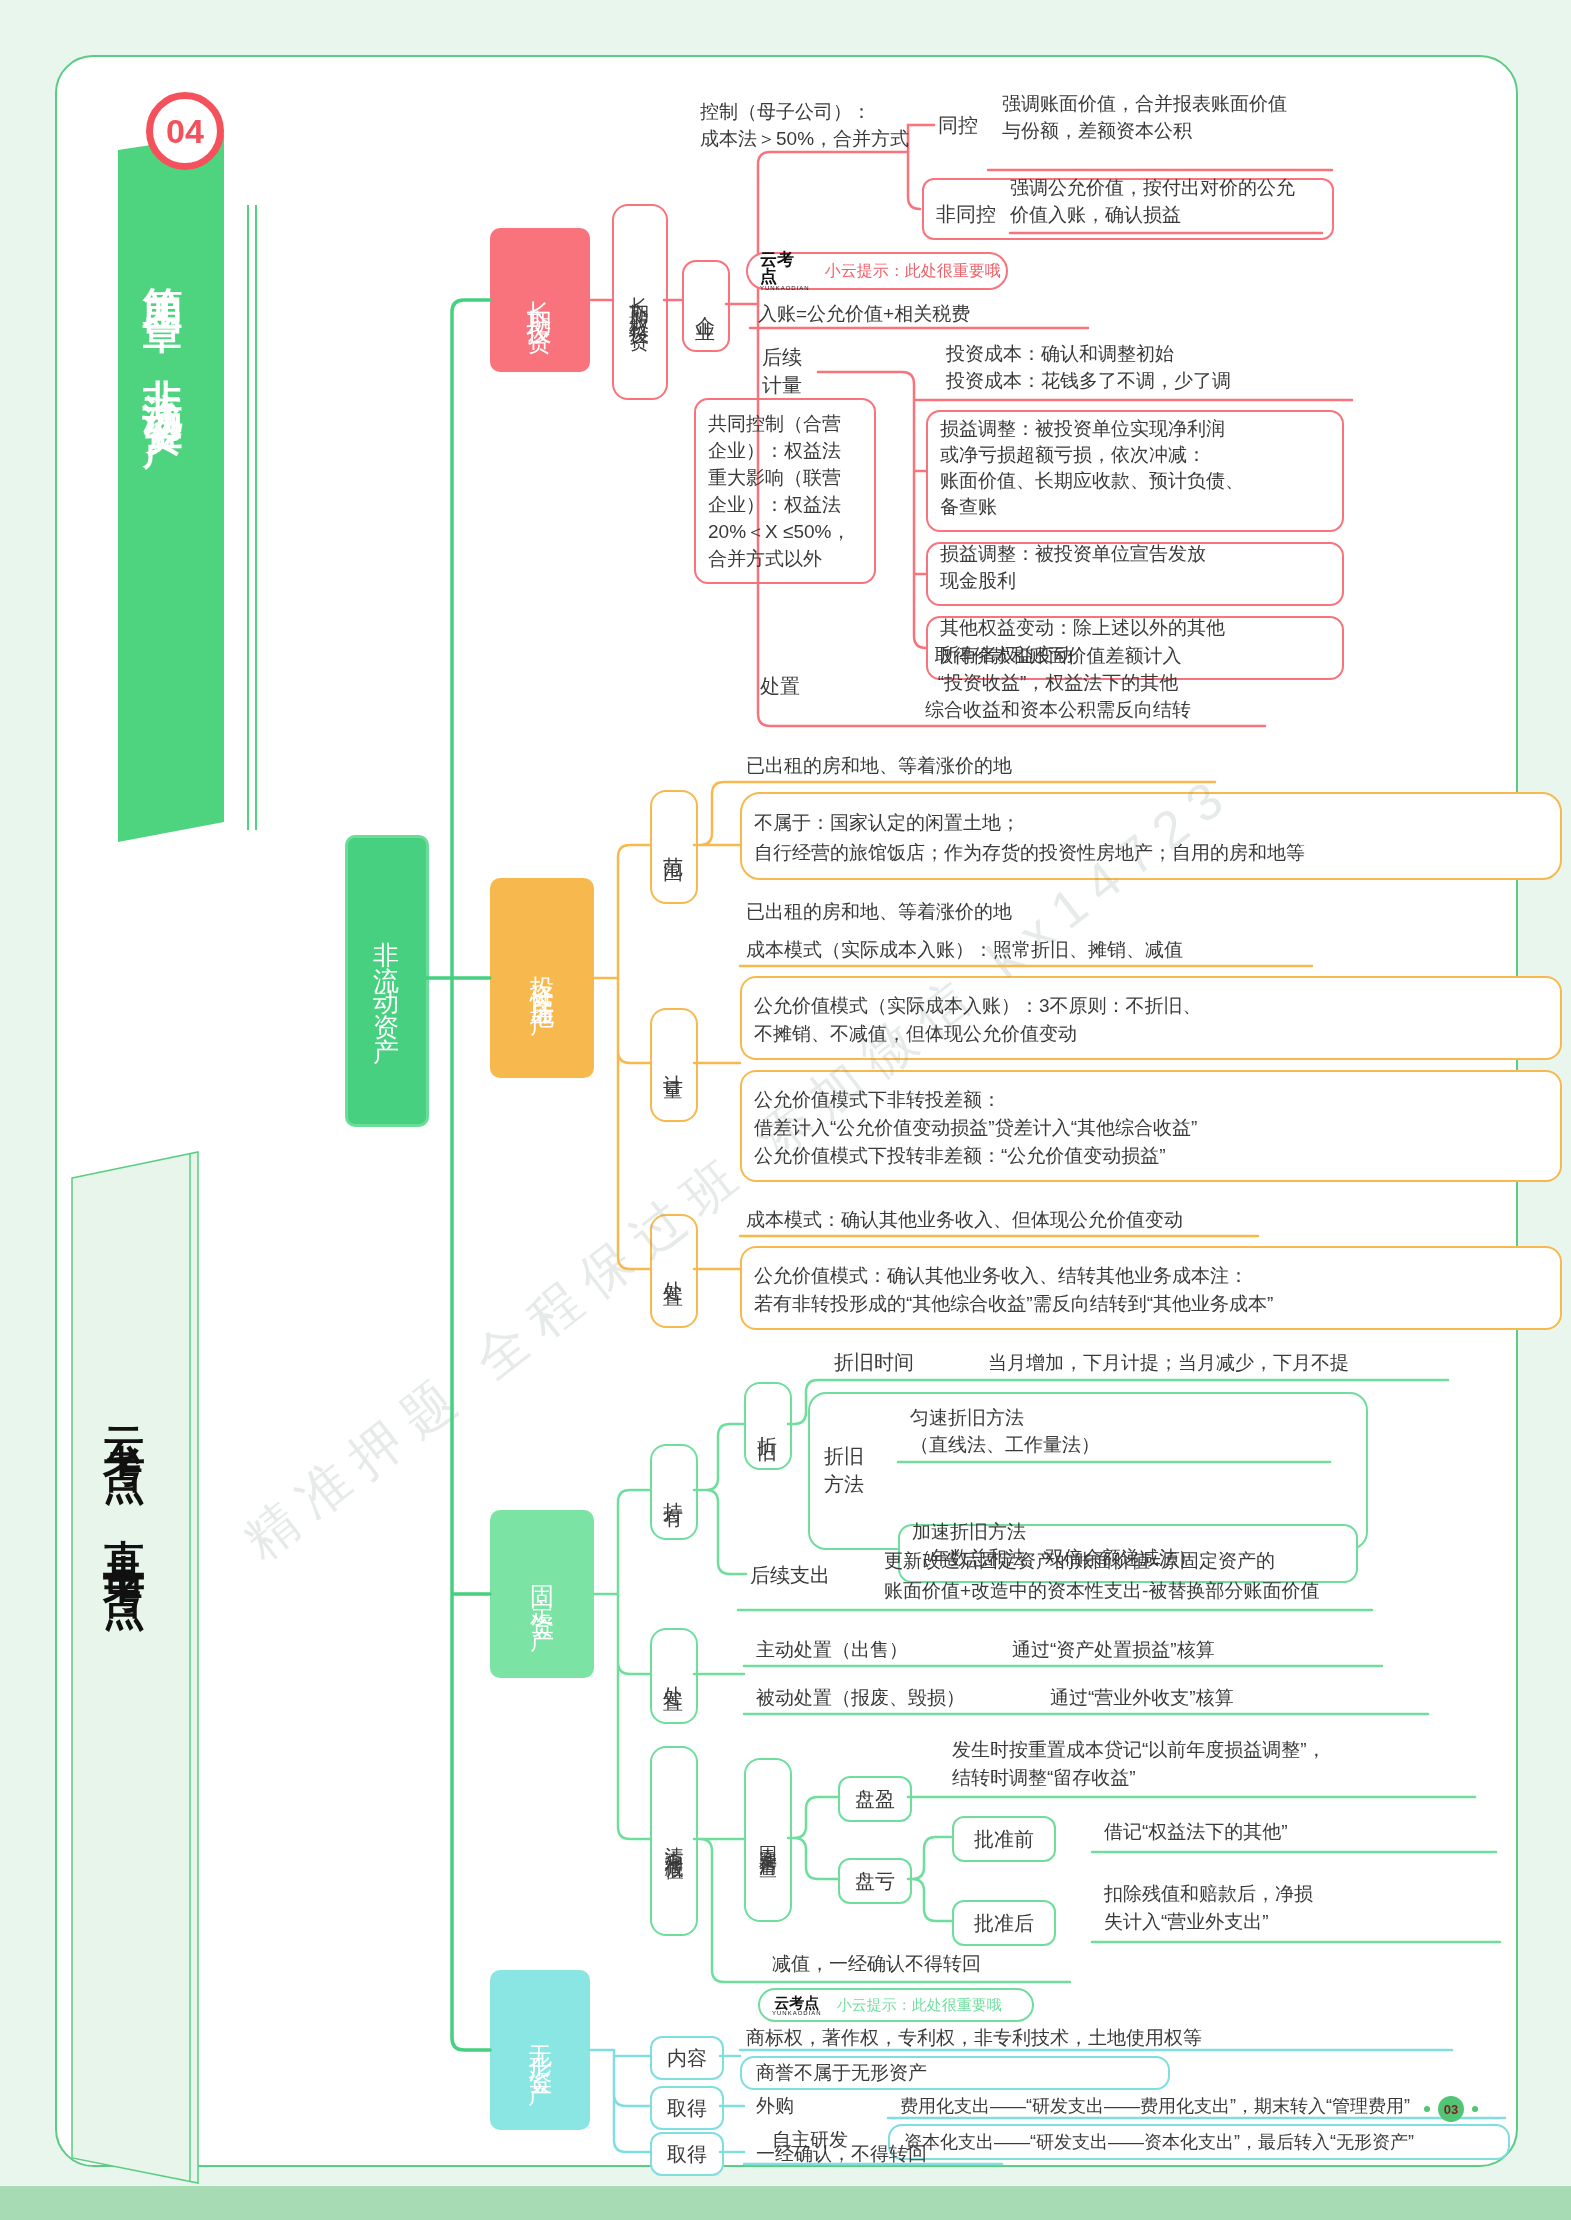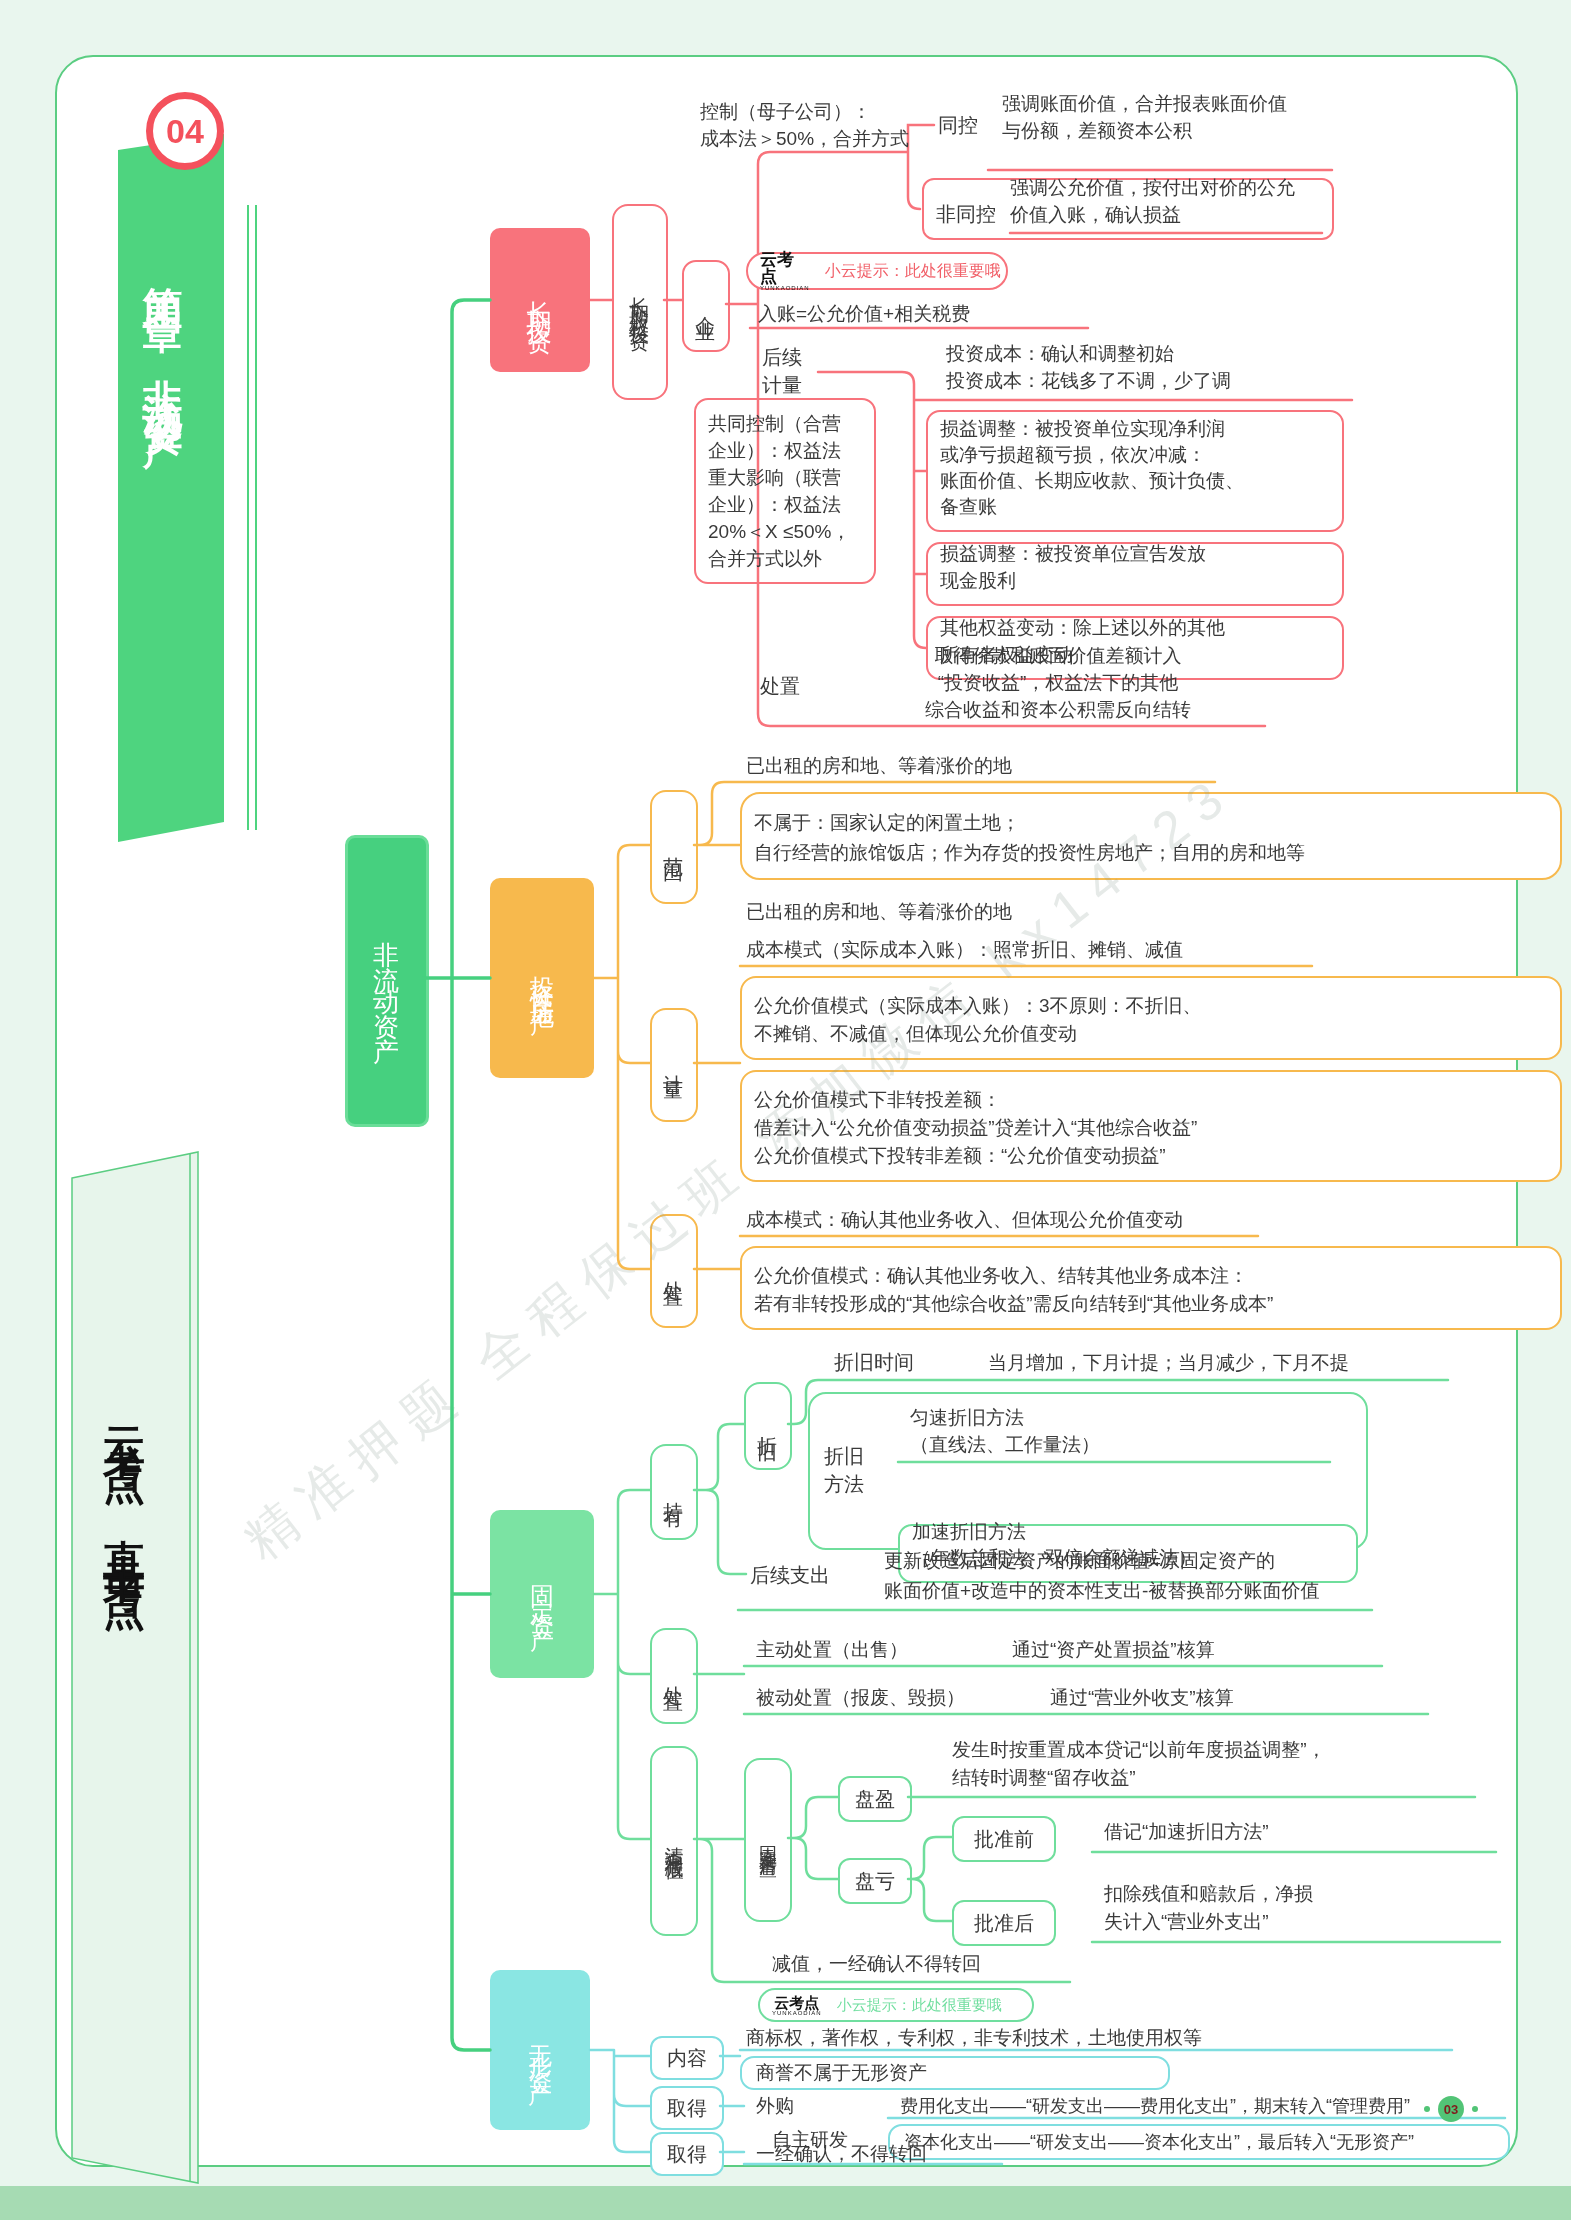--- a/index.html
+++ b/index.html
@@ -272,21 +272,21 @@
 结转时调整“留存收益”</div>
 <div class="hnode gb" style="left:838px;top:1776px;width:70px;height:42px">
   <span>盘盈</span>
 </div>
 <div class="hnode gb" style="left:838px;top:1858px;width:70px;height:42px">
   <span>盘亏</span>
 </div>
 <div class="hnode gb" style="left:952px;top:1816px;width:100px;height:42px">
   <span>批准前</span>
 </div>
-<div class="t" style="left:1104px;top:1818px">借记“加速折旧方法”</div>
+<div class="t" style="left:1104px;top:1818px">借记“权益法下的其他”</div>
 <div class="hnode gb" style="left:952px;top:1900px;width:100px;height:42px">
   <span>批准后</span>
 </div>
 <div class="t" style="left:1104px;top:1880px;width:280px;line-height:28px">扣除残值和赔款后，净损
 失计入“营业外支出”</div>
 
 <div class="t" style="left:772px;top:1950px">减值，一经确认不得转回</div>
 
 <div class="pill grn" style="left:758px;top:1988px;width:276px;height:34px">
   <span class="logo">

